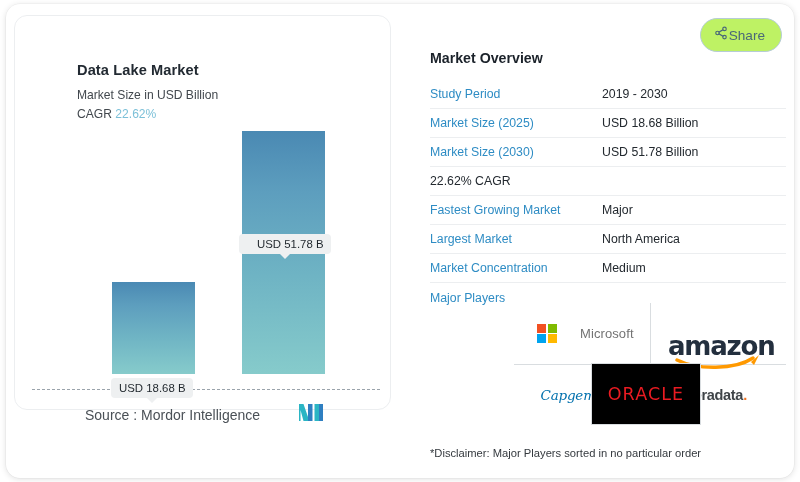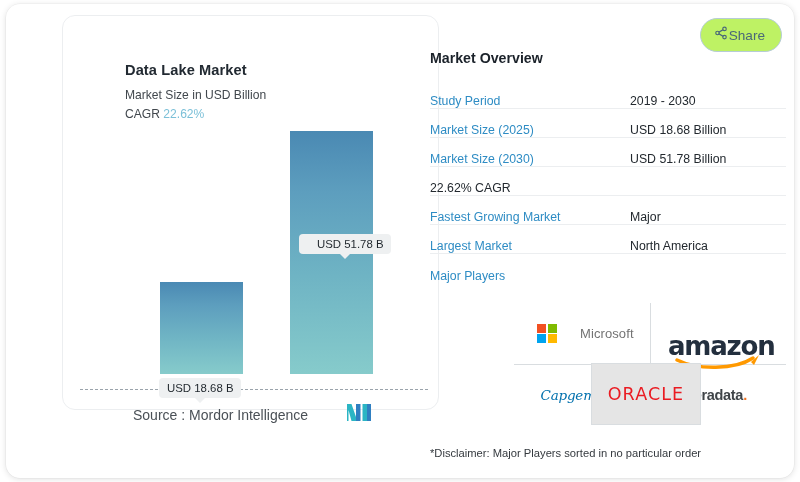--- a/index.html
+++ b/index.html
@@ -22,21 +22,20 @@
   }
 
   
   #chart-panel {
     position: absolute;
     left: 8px; top: 11px;
     width: 377px; height: 395px;
     background: #ffffff;
     border: 1px solid #eceef0;
     border-radius: 13px;
-    margin-left: 48px;
   }
 
   #chart-title {
     position: absolute; left: 62px; top: 46px;
     font-size: 14.6px; font-weight: 600; color: #222a32;
     letter-spacing: .1px;
   }
   #chart-subtitle {
     position: absolute; left: 62px; top: 72px;
     font-size: 12.1px; color: #41474d;
@@ -79,21 +78,21 @@
   }
   .tip::after {
     content: "";
     position: absolute;
     left: 50%; bottom: -5px; margin-left: -5px;
     border-left: 5px solid transparent;
     border-right: 5px solid transparent;
     border-top: 5px solid #eef0f1;
   }
   #tip-2025 { left: 96px; top: 254px; }
-  #tip-2030 { left: 236px; top: 110px; padding-left: 18px; }
+  #tip-2030 { left: 224px; top: 110px; padding-left: 18px; }
 
   
   #chart-source {
     position: absolute; left: 70px; top: 391px;
     font-size: 14px; color: #4a5056; white-space: nowrap;
   }
   #mi-logo {
     position: absolute; left: 284px; top: 388px;
     width: 24px; height: 17px;
   }
@@ -115,25 +114,24 @@
     position: absolute;
     left: 424px; top: 46px;
     width: 356px;
   }
   #overview-title {
     font-size: 14.2px; font-weight: 700; color: #1b222a;
     margin-bottom: 14px;
   }
   .ov-row {
     display: flex;
-    align-items: flex-end;
+    align-items: center;
     height: 29px;
     border-bottom: 1px solid #eceef0;
     font-size: 12.3px;
-    gap: 28px;
   }
   .ov-row:last-child { border-bottom: none; }
   .ov-label { width: 172px; color: #2e8cc4; white-space: nowrap; }
   .ov-value { color: #23292f; white-space: nowrap; }
 
   
   #players-grid {
     position: absolute;
     left: 508px; top: 299px;
     width: 272px; height: 122px;
@@ -188,21 +186,21 @@
   #teradata-text {
     font-size: 14.5px; font-weight: 700; color: #3f4448; letter-spacing: -.3px;
   }
   #teradata-dot { color: #f37321; }
 
   
   #cell-oracle {
     position: absolute;
     left: 585px; top: 359px;
     width: 110px; height: 62px;
-    background: #e5e5e5;
+    background: #000000;
     border: 1px solid #d9dde0;
     display: flex; align-items: center; justify-content: center;
   }
   #oracle-text {
     font-family: "DejaVu Sans", sans-serif;
     font-size: 17.5px; font-weight: 500; color: #ea1b22;
     letter-spacing: 1.1px;
   }
 
   #disclaimer {
@@ -279,20 +277,24 @@
     </div>
     <div class="ov-row">
       <div class="ov-label">Fastest Growing Market</div>
       <div class="ov-value">Major</div>
     </div>
     <div class="ov-row">
       <div class="ov-label">Largest Market</div>
       <div class="ov-value">North America</div>
     </div>
     <div class="ov-row">
+      <div class="ov-label">Market Concentration</div>
+      <div class="ov-value">Medium</div>
+    </div>
+    <div class="ov-row">
       <div class="ov-label">Major Players</div>
     </div>
   </div>
 
   <div id="players-grid">
     <div id="grid-v"></div>
     <div id="grid-h"></div>
 
     <div id="cell-microsoft" class="logo-cell">
       <div id="ms-wrap">

